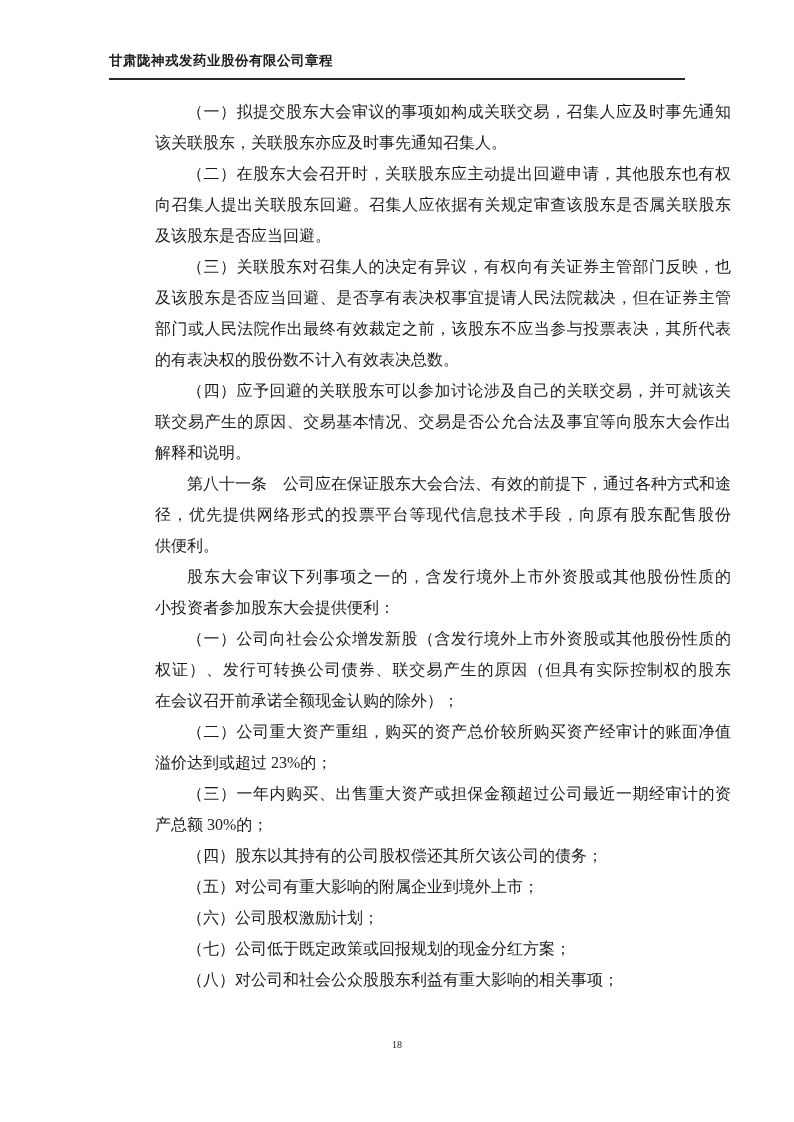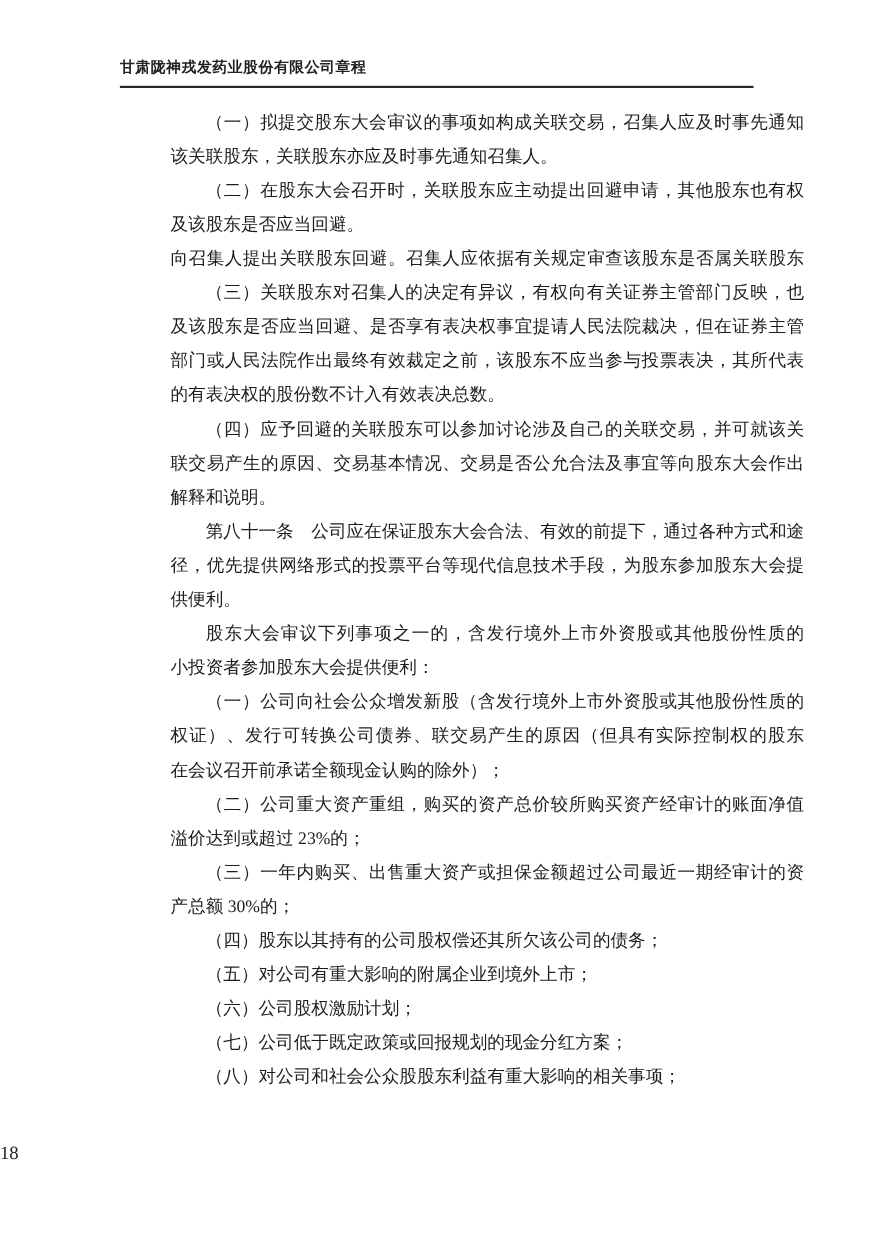--- a/index.html
+++ b/index.html
@@ -50,45 +50,46 @@
   }
   .line.ind {
     text-indent: 32px;
   }
   .bold { font-weight: 400; }
   .page-number {
     position: absolute;
     left: 0;
     top: 1039px;
     width: 794px;
-    font-size: 17px;
+    text-align: center;
+    font-size: 10px;
     color: #222222;
   }
 </style>
 </head>
 <body>
 
 <div class="page">
   <div class="page-header">甘肃陇神戎发药业股份有限公司章程</div>
 
   <div class="doc-body">
       <div class="line j ind"><span>（一）拟提交股东大会审议的事项如构成关联交易，召集人应及时事先通知</span></div>
       <div class="line"><span>该关联股东，关联股东亦应及时事先通知召集人。</span></div>
       <div class="line j ind"><span>（二）在股东大会召开时，关联股东应主动提出回避申请，其他股东也有权</span></div>
+      <div class="line j"><span>向召集人提出关联股东回避。召集人应依据有关规定审查该股东是否属关联股东</span></div>
       <div class="line"><span>及该股东是否应当回避。</span></div>
-      <div class="line j"><span>向召集人提出关联股东回避。召集人应依据有关规定审查该股东是否属关联股东</span></div>
       <div class="line j ind"><span>（三）关联股东对召集人的决定有异议，有权向有关证券主管部门反映，也</span></div>
       <div class="line j"><span>及该股东是否应当回避、是否享有表决权事宜提请人民法院裁决，但在证券主管</span></div>
       <div class="line j"><span>部门或人民法院作出最终有效裁定之前，该股东不应当参与投票表决，其所代表</span></div>
       <div class="line"><span>的有表决权的股份数不计入有效表决总数。</span></div>
       <div class="line j ind"><span>（四）应予回避的关联股东可以参加讨论涉及自己的关联交易，并可就该关</span></div>
       <div class="line j"><span>联交易产生的原因、交易基本情况、交易是否公允合法及事宜等向股东大会作出</span></div>
       <div class="line"><span>解释和说明。</span></div>
       <div class="line j ind"><span class="bold">第八十一条</span><span>　公司应在保证股东大会合法、有效的前提下，通过各种方式和途</span></div>
-      <div class="line j"><span>径，优先提供网络形式的投票平台等现代信息技术手段，为股东参加股东大会提</span></div>
+      <div class="line j"><span>径，优先提供网络形式的投票平台等现代信息技术手段，向原有股东配售股份</span></div>
       <div class="line"><span>供便利。</span></div>
       <div class="line j ind"><span>股东大会审议下列事项之一的，含发行境外上市外资股或其他股份性质的</span></div>
       <div class="line"><span>小投资者参加股东大会提供便利：</span></div>
       <div class="line j ind"><span>（一）公司向社会公众增发新股（含发行境外上市外资股或其他股份性质的</span></div>
       <div class="line j"><span>权证）、发行可转换公司债券、联交易产生的原因（但具有实际控制权的股东</span></div>
       <div class="line"><span>在会议召开前承诺全额现金认购的除外）；</span></div>
       <div class="line j ind"><span>（二）公司重大资产重组，购买的资产总价较所购买资产经审计的账面净值</span></div>
       <div class="line"><span>溢价达到或超过 23%的；</span></div>
       <div class="line j ind"><span>（三）一年内购买、出售重大资产或担保金额超过公司最近一期经审计的资</span></div>
       <div class="line"><span>产总额 30%的；</span></div>

